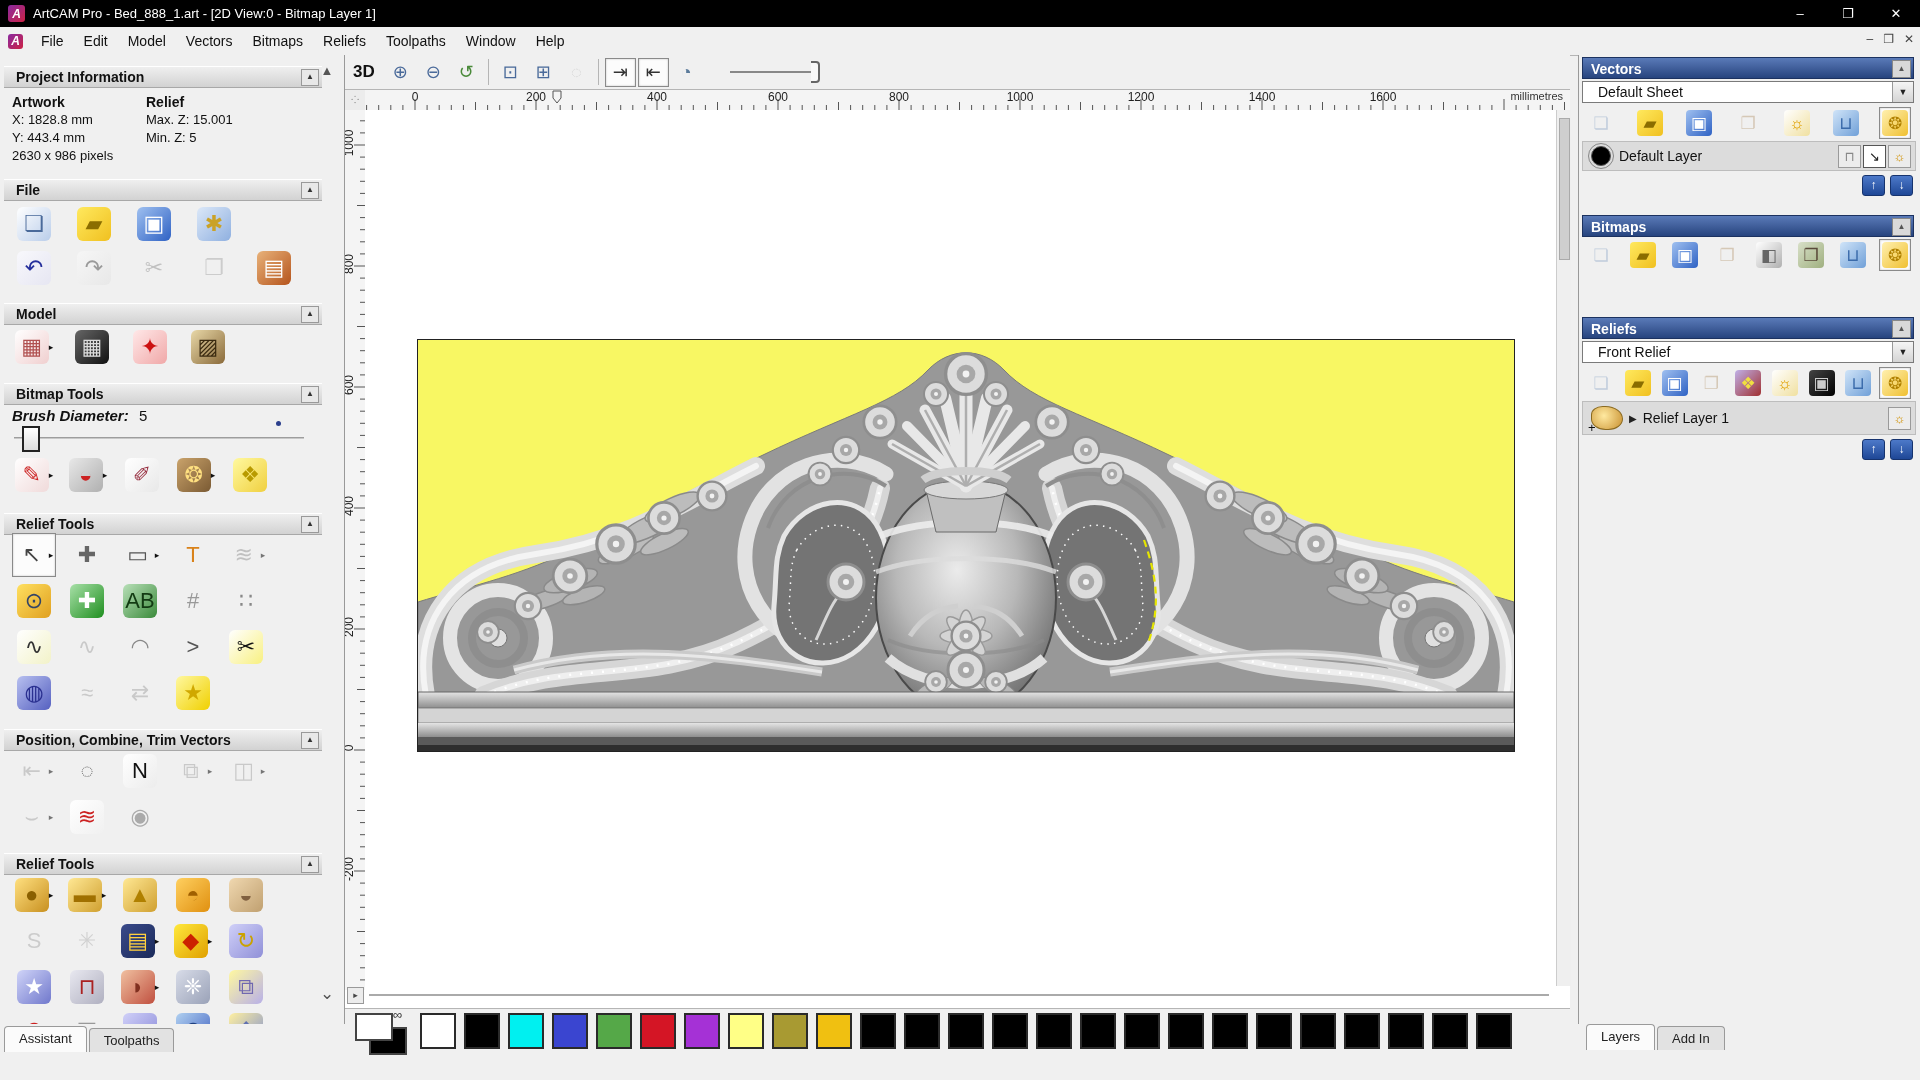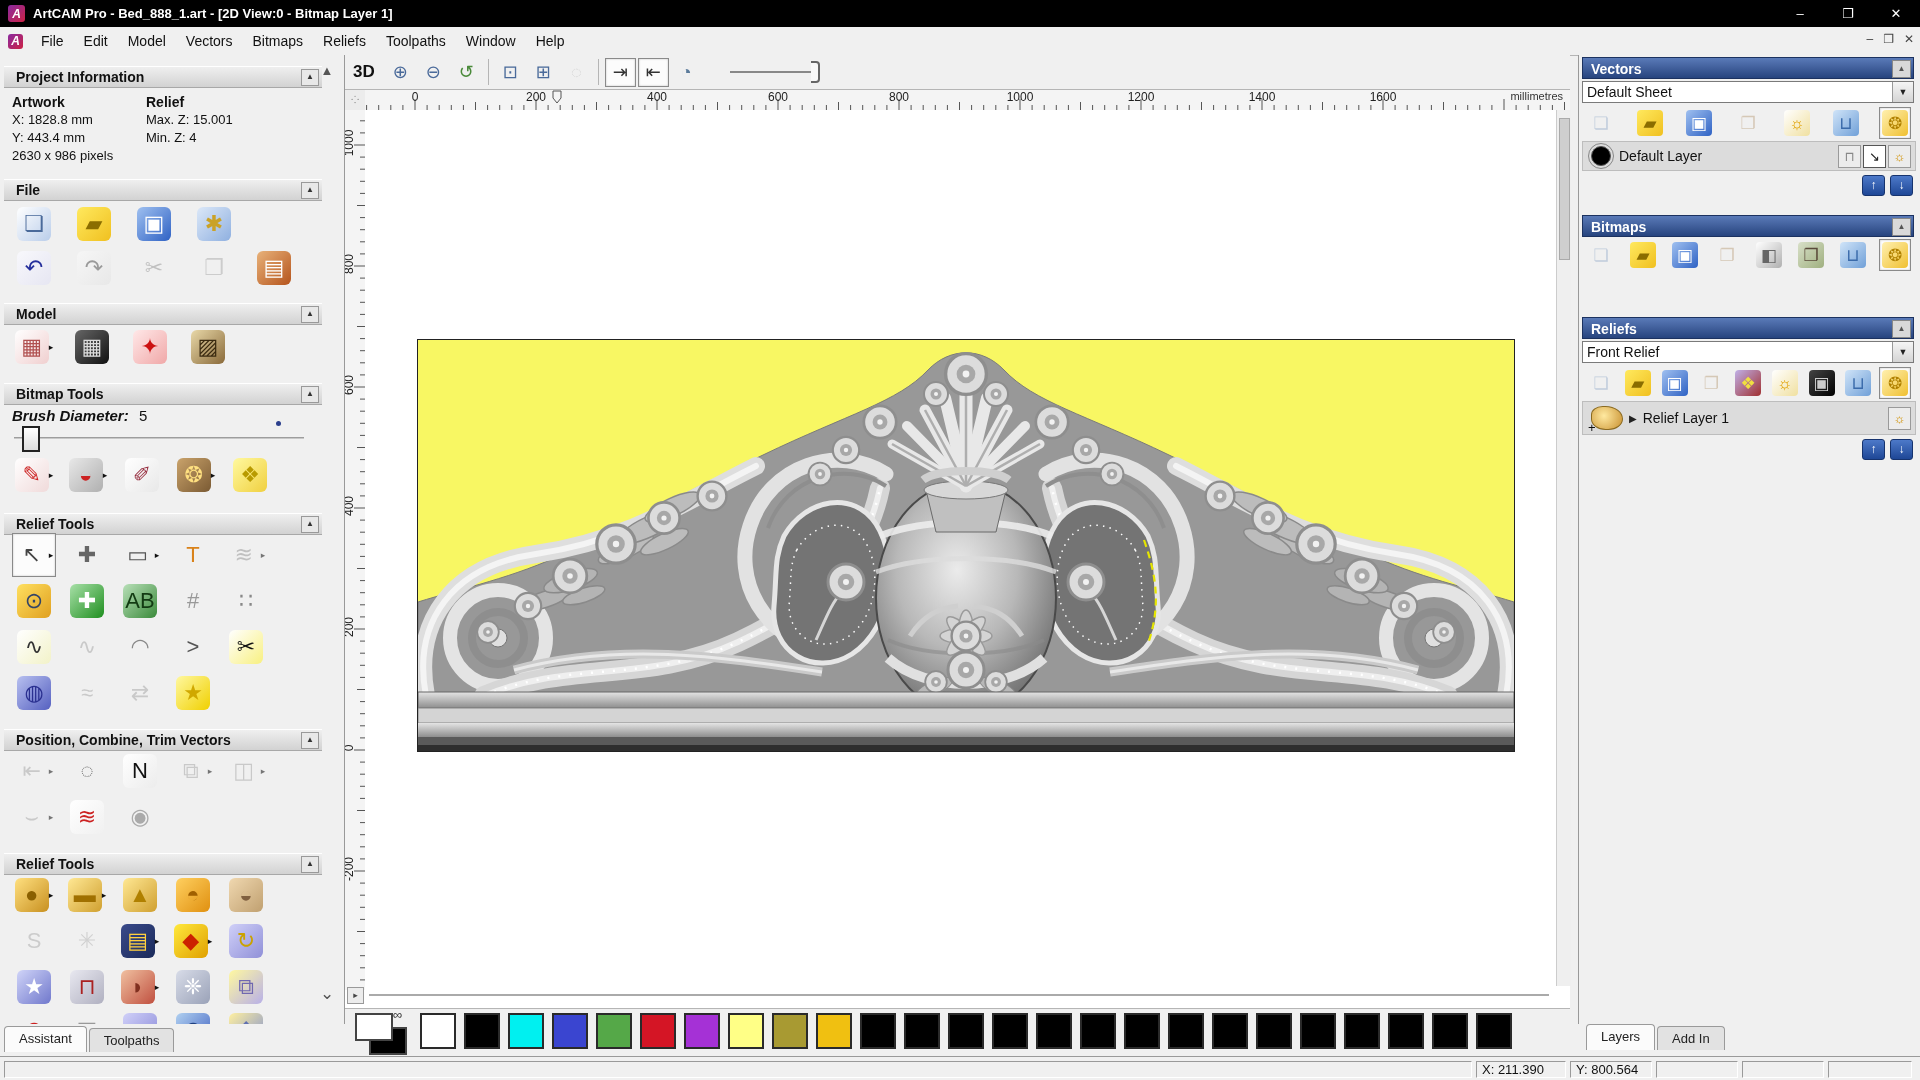--- a/index.html
+++ b/index.html
@@ -1,20 +1,20 @@
 <!DOCTYPE html>
 <html><head>
 <meta charset="utf-8">
 <style>
   html,body{margin:0;padding:0;background:#666;}
   #app{position:relative;width:1920px;height:1080px;background:#f0f0f0;font-family:"Liberation Sans",sans-serif;overflow:hidden;-webkit-user-select:none;user-select:none;}
   
   .titlebar{position:absolute;left:0;top:0;width:1920px;height:27px;background:#000;color:#fff;display:flex;align-items:center;}
   .applogo{width:17px;height:17px;margin:0 8px;border-radius:3px;background:linear-gradient(135deg,#8a2aa0,#cc2244);color:#fff;font-size:12px;font-weight:bold;display:flex;align-items:center;justify-content:center;font-style:italic;}
-  .titletext{font-size:13px;font-weight:bold;}
+  .titletext{font-size:13px;}
   .winbtns{position:absolute;right:0;top:0;height:27px;display:flex;}
   .winbtn{width:48px;height:27px;display:flex;align-items:center;justify-content:center;font-size:13px;color:#fff;}
   .menubar{position:absolute;left:0;top:27px;width:1920px;height:28px;background:#f0f0f0;border-bottom:1px solid #b5b5b5;display:flex;align-items:center;}
   .menubar .applogo{width:15px;height:15px;}
   .menu-item{padding:4px 10px;font-size:14px;color:#111;}
   .mdibtns{position:absolute;right:6px;top:32px;display:flex;gap:10px;color:#444;font-size:12px;}
   
   .left-panel{position:absolute;left:0;top:55px;width:344px;height:969px;background:#f0f0f0;border-right:1px solid #999;overflow:hidden;}
   .sec-h{position:absolute;left:4px;width:306px;height:20px;background:linear-gradient(#efefef,#d2d2d2);border-top:1px solid #fff;border-bottom:1px solid #a8a8a8;font-weight:bold;font-size:14px;color:#111;padding-left:12px;line-height:20px;}
   .sec-btn{position:absolute;right:3px;top:2px;width:16px;height:15px;background:#e8e8e8;border:1px solid #999;font-size:8px;color:#333;text-align:center;line-height:14px;}
@@ -53,21 +53,21 @@
   .artwork{position:absolute;left:52px;top:229px;width:1096px;height:411px;border:1px solid #222;background:#f8f763;}
   .hscroll{position:absolute;left:0px;top:931px;width:1211px;height:18px;}
   .hs-btn{position:absolute;left:2px;top:1px;width:15px;height:15px;border:1px solid #999;background:#ececec;font-size:9px;color:#444;text-align:center;line-height:15px;}
   .hs-track{position:absolute;left:24px;top:8px;width:1180px;height:2px;background:#aaa;}
   .vscroll{position:absolute;left:1211px;top:55px;width:14px;height:876px;background:#efefef;border-left:1px solid #ccc;}
   .vs-thumb{position:absolute;left:2px;top:8px;width:9px;height:140px;background:#cfcfcf;border:1px solid #aaa;}
   
   .right-panel{position:absolute;left:1578px;top:55px;width:342px;height:969px;background:#f0f0f0;border-left:1px solid #999;}
   .rp-h{position:absolute;left:3px;width:332px;height:22px;background:linear-gradient(#5a7ab8,#27447e);color:#fff;font-weight:bold;font-size:14px;line-height:22px;padding-left:8px;box-sizing:border-box;border:1px solid #1c3260;}
   .rp-hbtn{position:absolute;right:2px;top:2px;width:17px;height:16px;background:#d9d9d9;border:1px solid #888;color:#555;font-size:8px;text-align:center;line-height:15px;}
-  .dropdown{position:absolute;left:3px;width:332px;height:22px;background:#fff;border:1px solid #7a7a7a;box-sizing:border-box;font-size:14px;color:#111;display:flex;align-items:center;padding-left:4px;}
+  .dropdown{position:absolute;left:3px;width:332px;height:22px;background:#fff;border:1px solid #7a7a7a;box-sizing:border-box;font-size:14px;color:#111;display:flex;align-items:center;padding-left:15px;}
   .dd-btn{position:absolute;right:0;top:0;width:20px;height:20px;background:linear-gradient(#f5f5f5,#d5d5d5);border-left:1px solid #999;color:#222;font-size:9px;text-align:center;line-height:20px;}
   .rp-icons{position:absolute;left:3px;width:332px;display:flex;justify-content:space-between;padding:0 3px;box-sizing:border-box;}
   .layer-row{position:absolute;left:3px;width:332px;height:28px;background:#dcdcdc;border:1px solid #bdbdbd;display:flex;align-items:center;font-size:14px;color:#111;}
   .lr-swatch{width:18px;height:18px;border-radius:50%;background:#000;border:1px solid #555;margin:0 8px 0 8px;outline:1px solid #888;outline-offset:2px;}
   .lr-btn{width:21px;height:21px;border:1px solid #9a9a9a;background:#ececec;display:flex;align-items:center;justify-content:center;font-size:13px;margin-left:2px;}
   .lr-btn.pressed{background:#fff;border-color:#555;}
   .lr-right{margin-left:auto;display:flex;margin-right:4px;}
   .updown{position:absolute;display:flex;gap:5px;}
   .ud-btn{width:21px;height:19px;background:linear-gradient(#4d79c9,#1e4796);color:#fff;border:1px solid #16336e;border-radius:3px;font-size:12px;text-align:center;line-height:18px;font-weight:bold;}
   .thumb-mona{width:22px;height:24px;margin:0 8px;background:radial-gradient(circle at 50% 35%,#caa66a 0 30%,#4a5a2e 60%,#2e3a1e);border:1px solid #666;}
@@ -131,21 +131,21 @@
     </div>
     <div class="pi-col" style="left:12px;top:38px;">
       <div class="pi-b">Artwork</div>
       <div>X: 1828.8 mm</div>
       <div>Y: 443.4 mm</div>
       <div>2630 x 986 pixels</div>
     </div>
     <div class="pi-col" style="left:146px;top:38px;">
       <div class="pi-b">Relief</div>
       <div>Max. Z: 15.001</div>
-      <div>Min. Z: 4</div>
+      <div>Min. Z: 5</div>
     </div>
 
     <div class="sec-h" style="top:124px;">
       <span>File</span>
       <span class="sec-btn">▲</span>
     </div>
     <div class="icon-row" style="top:147px;gap:16px;">
         <span class="tool">
           <i style="background: linear-gradient(135deg, rgb(255, 255, 255), rgb(185, 205, 234)); color: rgb(74, 106, 154);">❏</i>
         </span>
@@ -950,21 +950,13 @@
         <div class="swatch" style="background: rgb(0, 0, 0);"></div>
         <div class="swatch" style="background: rgb(0, 0, 0);"></div>
         <div class="swatch" style="background: rgb(0, 0, 0);"></div>
         <div class="swatch" style="background: rgb(0, 0, 0);"></div>
         <div class="swatch" style="background: rgb(0, 0, 0);"></div>
         <div class="swatch" style="background: rgb(0, 0, 0);"></div>
         <div class="swatch" style="background: rgb(0, 0, 0);"></div>
       </div>
   </div>
 
-  <div class="statusbar">
-    <div class="seg" style="width:1468px;"></div>
-    <div class="seg" style="width:90px;">X: 211.390</div>
-    <div class="seg" style="width:82px;">Y: 800.564</div>
-    <div class="seg" style="width:82px;"></div>
-    <div class="seg" style="width:82px;"></div>
-    <div class="seg" style="width:84px;"></div>
-  </div>
 </div>
 
 </body></html>

